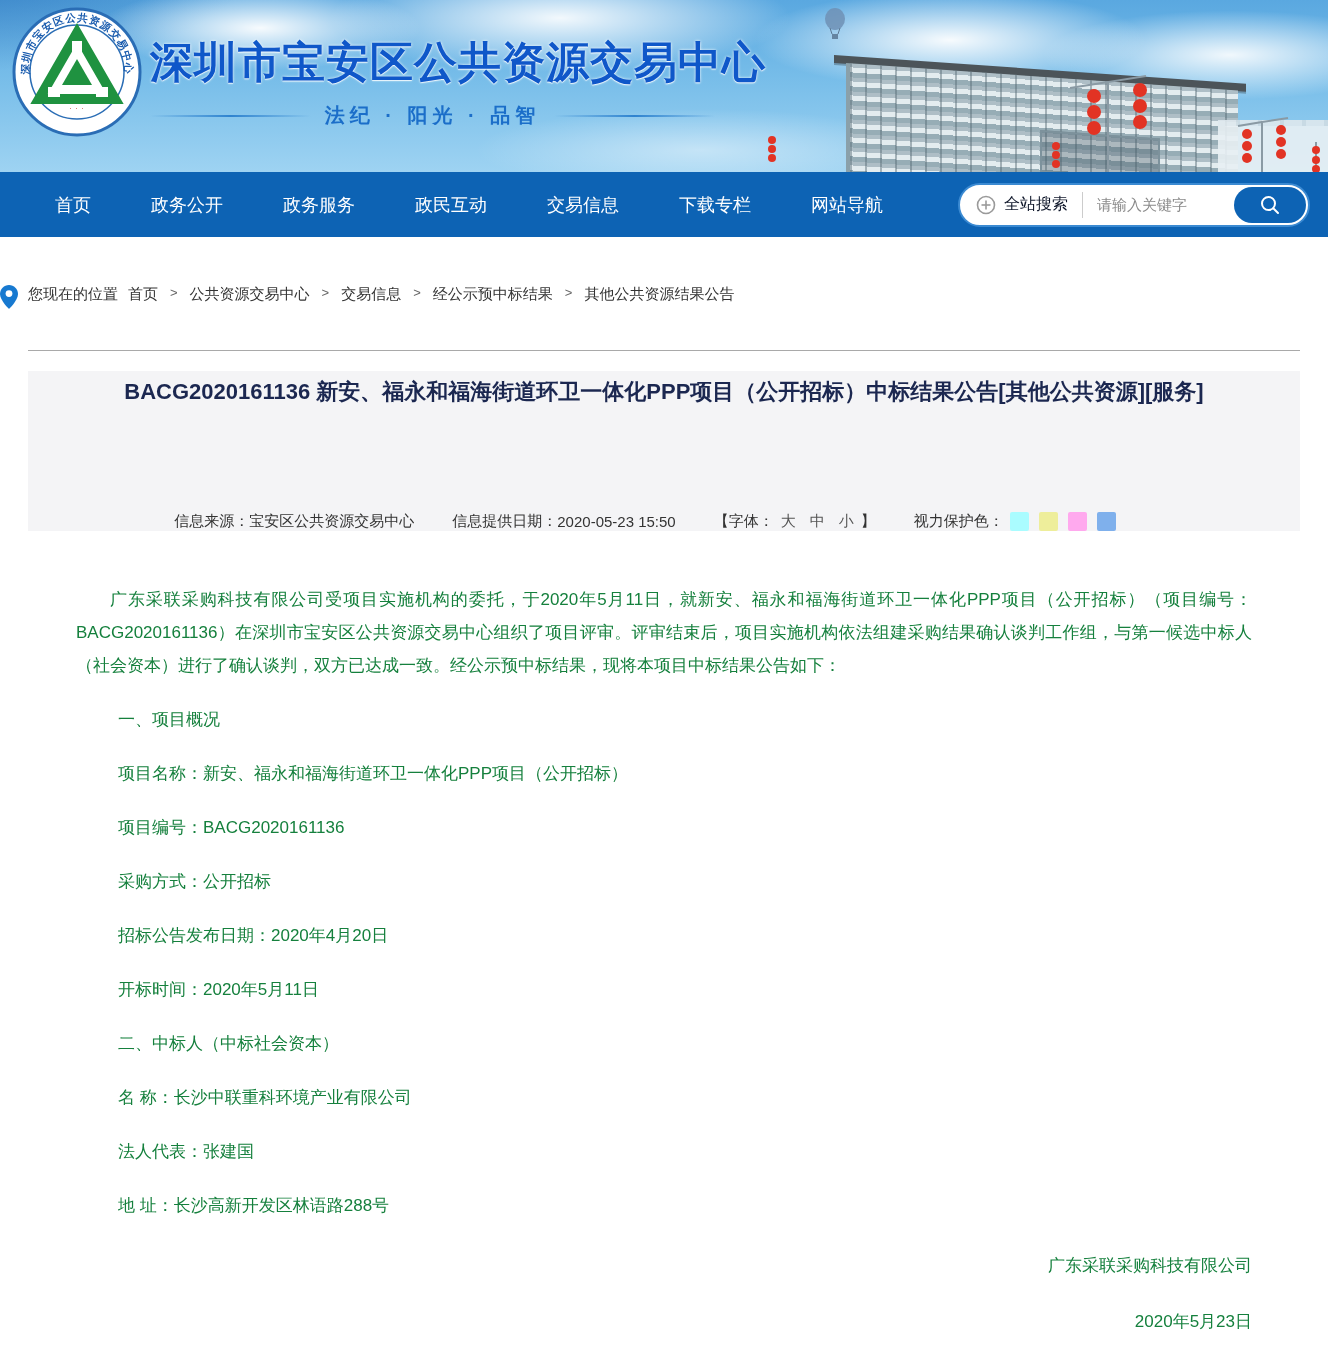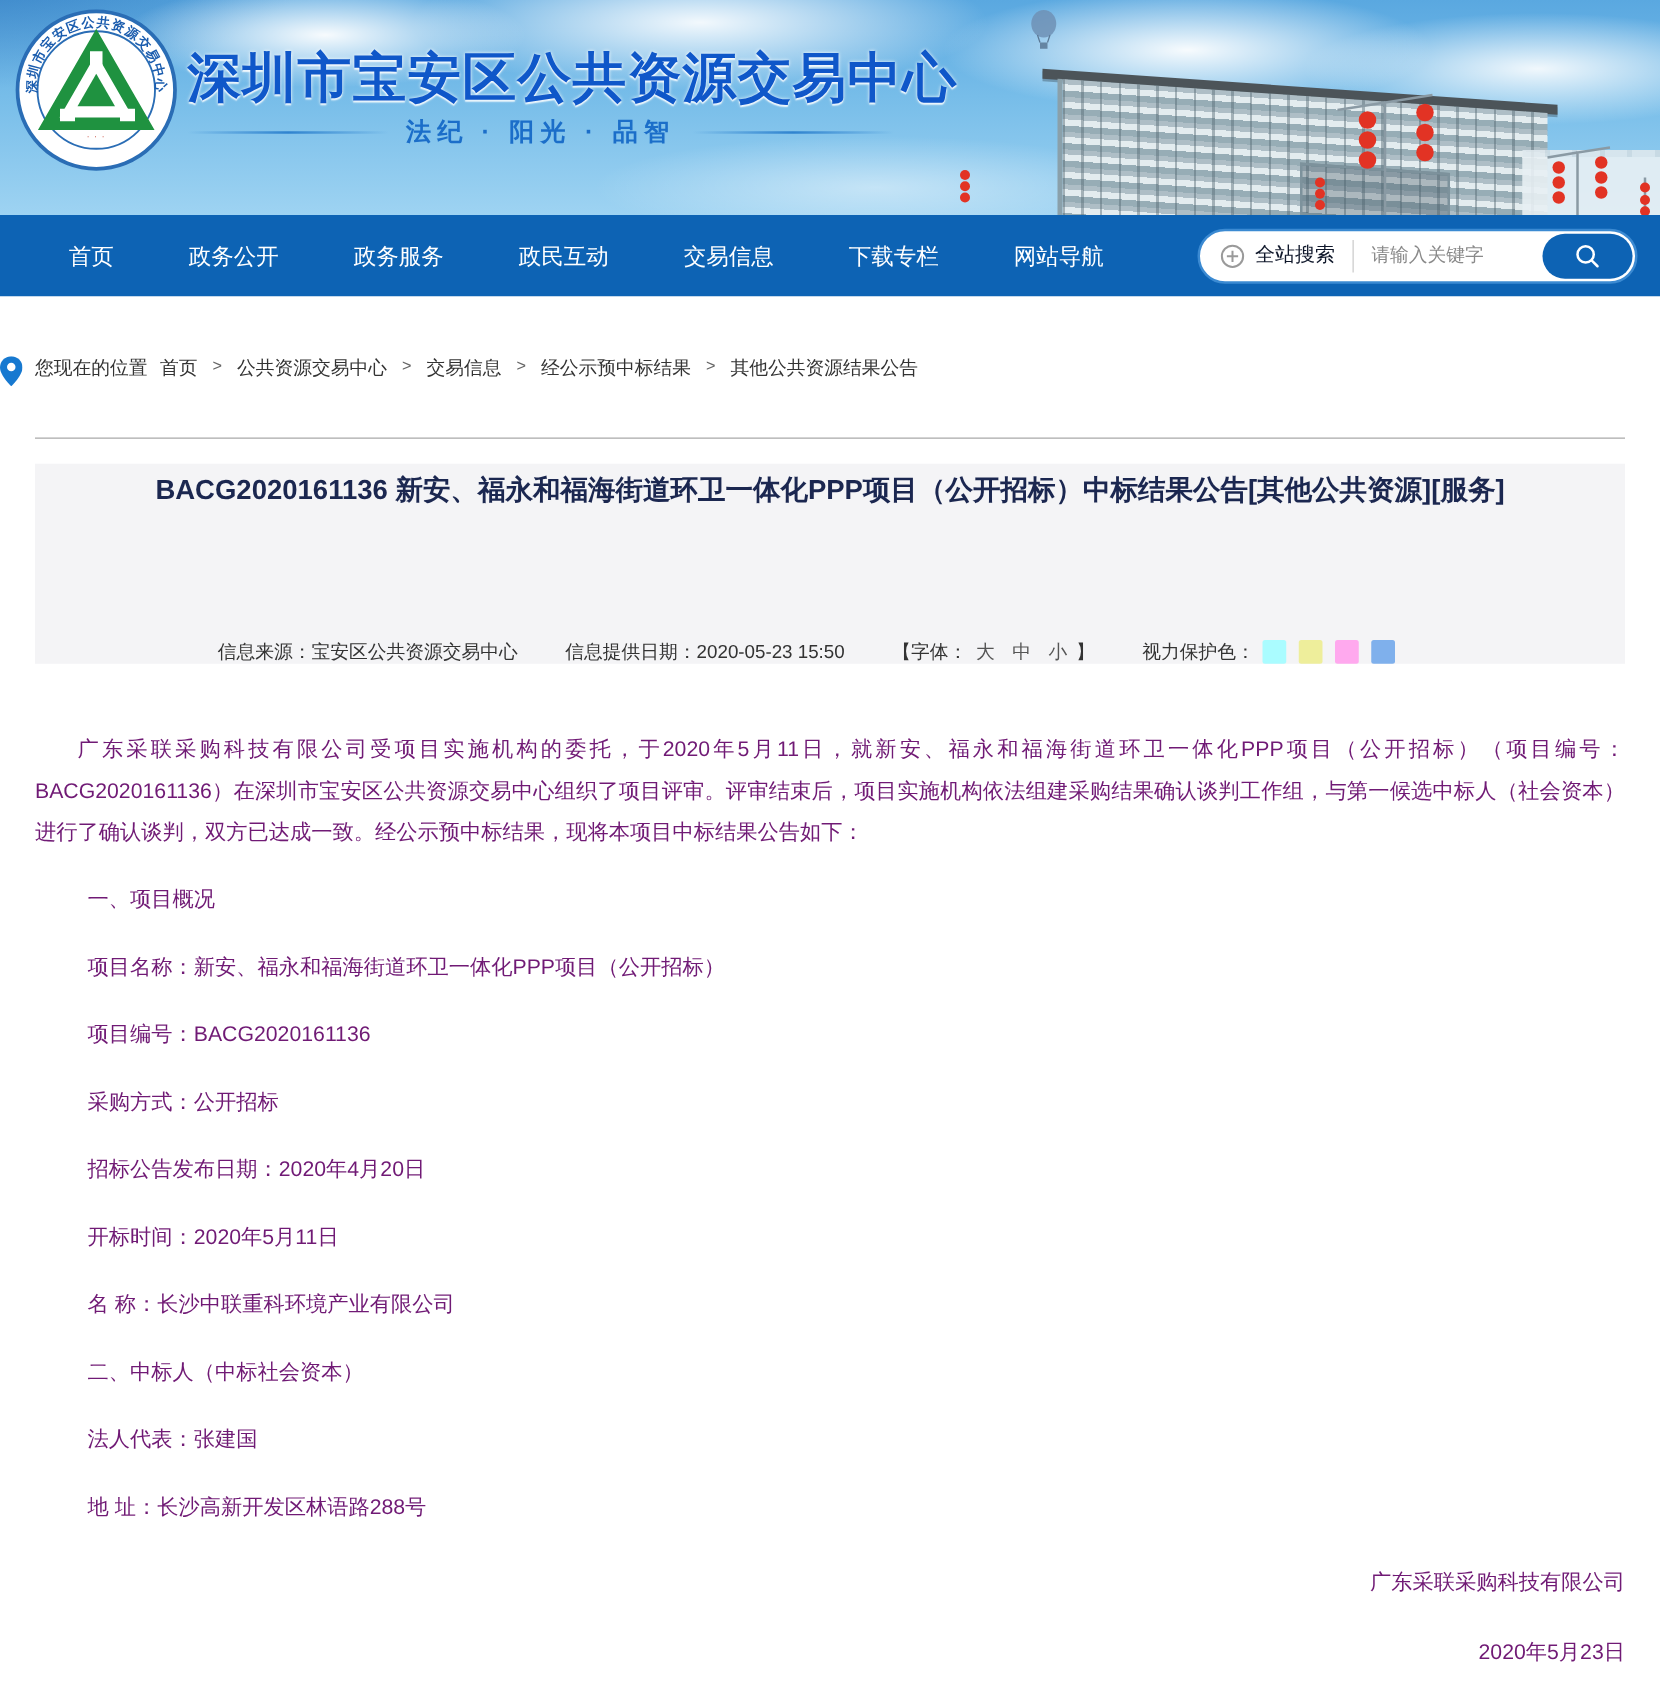--- a/index.html
+++ b/index.html
@@ -22,21 +22,21 @@
       radial-gradient(ellipse 420px 160px at -40px -40px, rgba(20,90,170,.55), rgba(20,90,170,0) 70%),
       linear-gradient(180deg, #5aa8e0 0%, #77bde9 45%, #9ed3f2 100%);
   }
   .logo-wrap { position:absolute; left:12px; top:7px; width:130px; height:130px; }
   .banner-titles { position:absolute; left:150px; top:34px; width:565px; text-align:center; }
   .site-title {
     font-size: 43px; font-weight: bold; color: #0f57c9; letter-spacing: 1px;
     text-shadow: 0 0 3px rgba(255,255,255,.9), 0 1px 1px rgba(255,255,255,.8);
     white-space: nowrap;
   }
-  .slogan-row { margin-top: 0; display:flex; align-items:center; justify-content:center; gap:14px; }
+  .slogan-row { margin-top: 10px; display:flex; align-items:center; justify-content:center; gap:14px; }
   .slogan-text { font-size: 20px; font-weight: bold; color: #1b6ec9; letter-spacing: 5px; white-space:nowrap; }
   .slogan-line { height: 2px; width: 170px; background: linear-gradient(90deg, rgba(47,131,207,0), #2f83cf, rgba(47,131,207,0)); }
 
   .building-roof {
     position:absolute; left:834px; top:55px; width:412px; height:8px;
     background:#4c5459; transform: skewY(4deg); transform-origin:left top;
     box-shadow: 0 2px 0 rgba(0,0,0,.25);
   }
   .building-main {
     position:absolute; left:846px; top:63px; width:392px; height:112px;
@@ -109,21 +109,21 @@
   }
   .meta-row {
     margin-top:32px; display:flex; align-items:center; font-size:15px; color:#333; white-space:nowrap;
   }
   .meta-row .seg { margin-right:38px; display:flex; align-items:center; }
   .meta-row .fsize { color:#555; margin:0 7px; cursor:pointer; }
   .swatches { display:flex; align-items:center; gap:10px; margin-left:6px; }
   .swatch { width:19px; height:19px; border-radius:2px; cursor:pointer; }
 
   
-  .article-body { padding:0 28px; font-size:17px; color:#701a75; }
+  .article-body { padding:0 76px; font-size:17px; color:#15803d; }
   .intro {
     margin-top:52px; line-height:33px; text-align:justify; text-indent:2em;
   }
   .line-item { margin-top:30px; margin-left:42px; line-height:24px; }
   .line-item.first { margin-top:26px; }
   .signatures { margin-top:36px; text-align:right; }
   .signatures p { line-height:24px; margin-top:32px; }
   .signatures p:first-child { margin-top:0; }
 </style>
 </head>
@@ -282,22 +282,22 @@
 
 <article class="article-body">
   <p class="intro">广东采联采购科技有限公司受项目实施机构的委托，于2020年5月11日，就新安、福永和福海街道环卫一体化PPP项目（公开招标）（项目编号：BACG2020161136）在深圳市宝安区公共资源交易中心组织了项目评审。评审结束后，项目实施机构依法组建采购结果确认谈判工作组，与第一候选中标人（社会资本）进行了确认谈判，双方已达成一致。经公示预中标结果，现将本项目中标结果公告如下：</p>
 
   <p class="line-item first">一、项目概况</p>
   <p class="line-item">项目名称：新安、福永和福海街道环卫一体化PPP项目（公开招标）</p>
   <p class="line-item">项目编号：BACG2020161136</p>
   <p class="line-item">采购方式：公开招标</p>
   <p class="line-item">招标公告发布日期：2020年4月20日</p>
   <p class="line-item">开标时间：2020年5月11日</p>
+  <p class="line-item">二、中标人（中标社会资本）</p>
   <p class="line-item">名 称：长沙中联重科环境产业有限公司</p>
-  <p class="line-item">二、中标人（中标社会资本）</p>
   <p class="line-item">法人代表：张建国</p>
   <p class="line-item">地 址：长沙高新开发区林语路288号</p>
 
   <div class="signatures">
     <p>广东采联采购科技有限公司</p>
     <p>2020年5月23日</p>
   </div>
 </article>
 
 </body></html>

